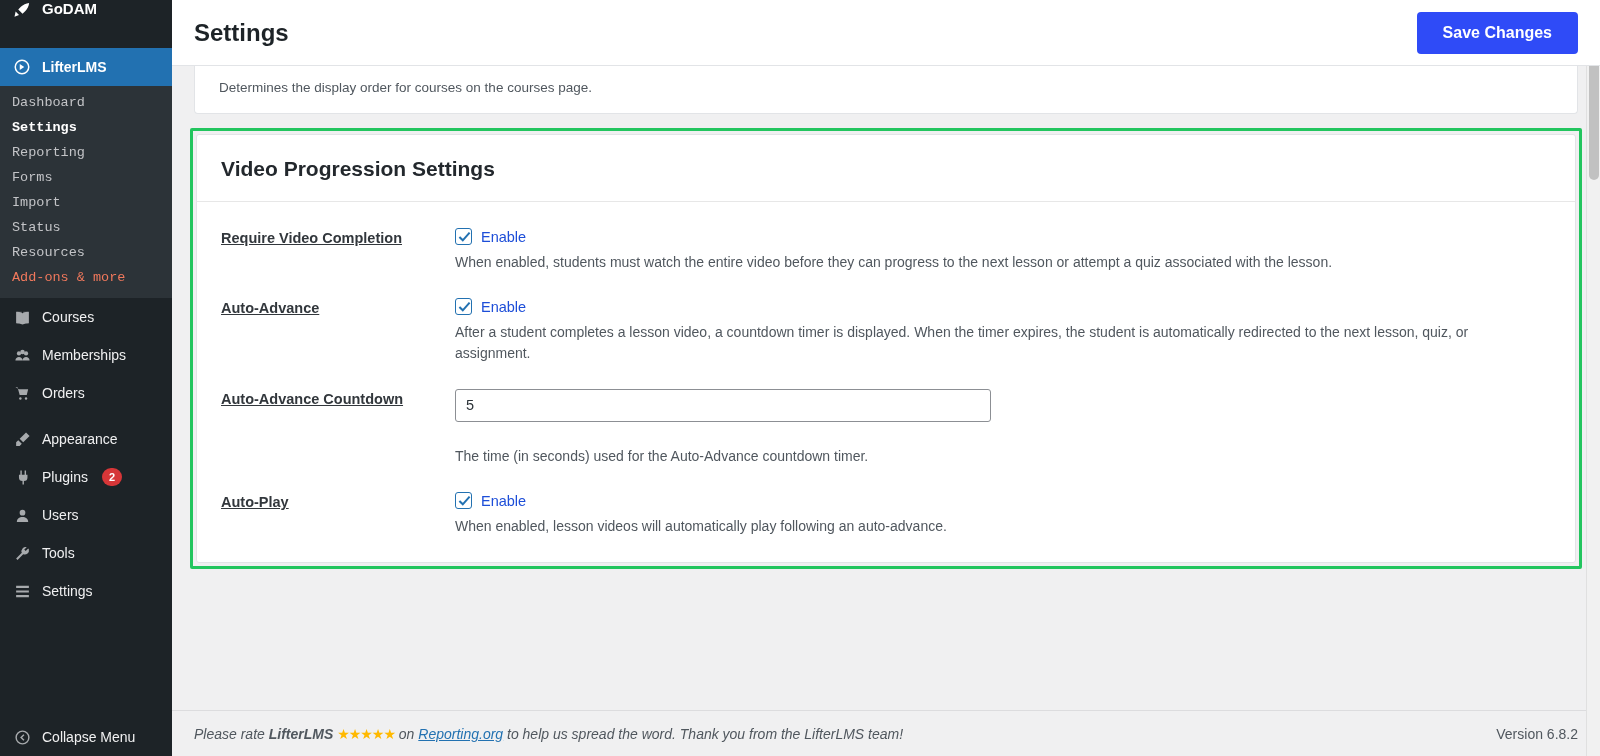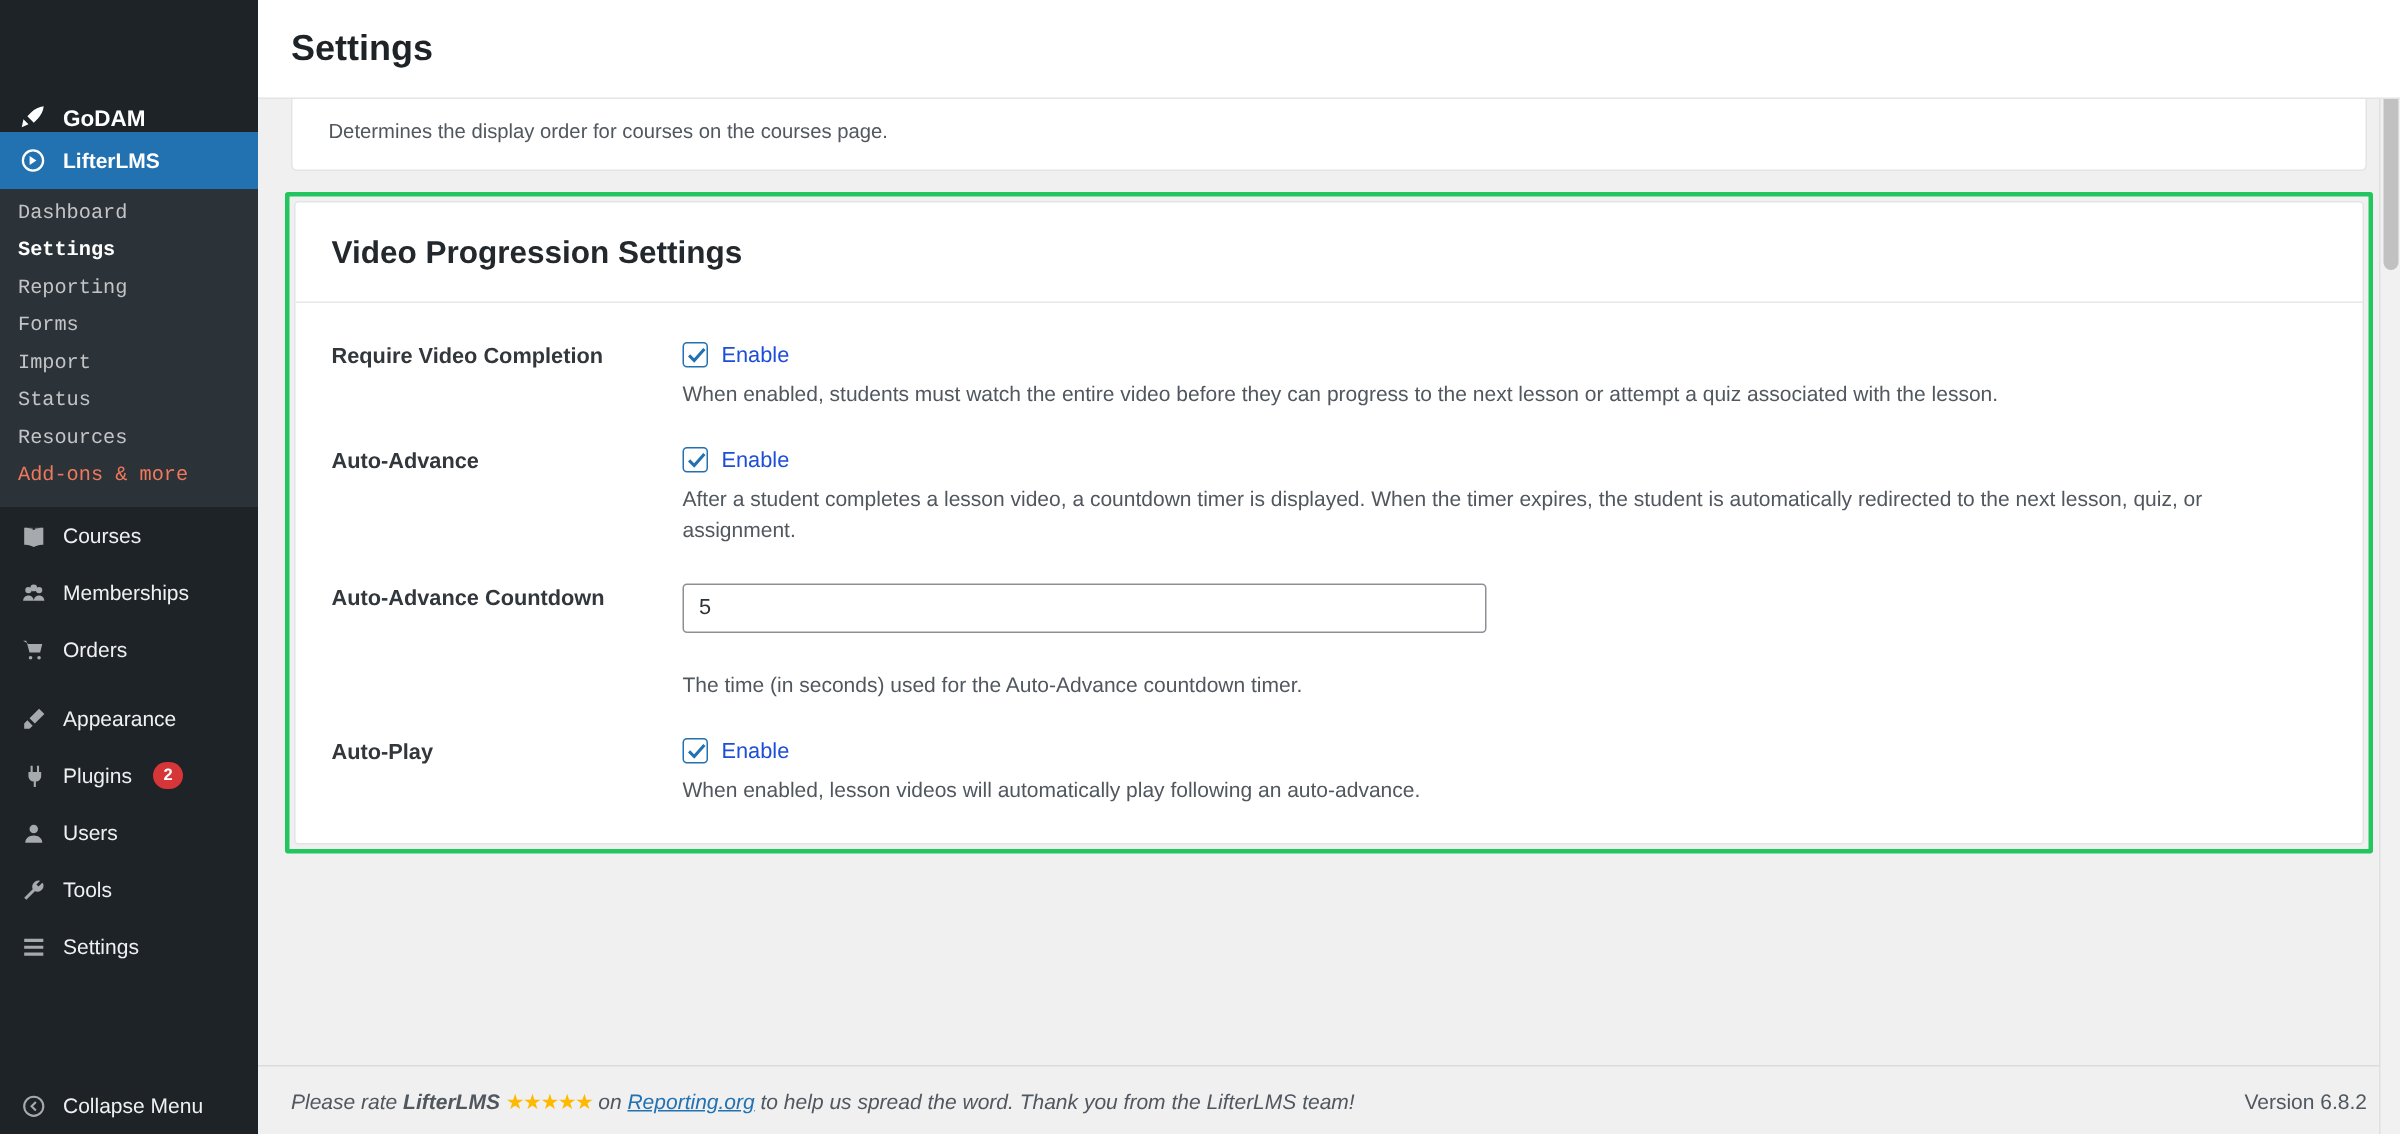--- a/index.html
+++ b/index.html
@@ -12,23 +12,23 @@
   .screen { position: relative; width: 1600px; height: 756px; display: flex; }
 
   
   .sidebar {
     width: 172px; min-width: 172px; height: 756px;
     background: #1d2327; color: #f0f0f1;
     display: flex; flex-direction: column;
     padding-top: 0;
   }
   .brand {
-    display: flex; align-items: flex-end; gap: 10px;
+    display: flex; align-items: flex-start; gap: 10px;
     height: 48px; padding: 0 12px;
-    font-size: 15px; font-weight: bold; color: #ffffff; margin-top: 40px;
+    font-size: 15px; font-weight: bold; color: #ffffff;
   }
   .brand .icon { width: 20px; height: 20px; display: inline-flex; align-items: center; justify-content: center; }
   .menu-item {
     display: flex; align-items: center; gap: 10px;
     padding: 9px 12px; font-size: 14px; color: #f0f0f1;
     line-height: 1.2;
   }
   .menu-item .icon { width: 20px; height: 20px; display: inline-flex; align-items: center; justify-content: center; color: #a7aaad; }
   .menu-item.current {
     background: #2271b1; color: #fff; font-weight: bold;
@@ -82,21 +82,21 @@
     padding: 22px 24px 20px 24px;
     border-bottom: 1px solid #e7e7e7;
   }
   .card-title { font-size: 21px; font-weight: bold; color: #23282d; }
   .card-body { padding: 26px 24px 22px 24px; }
 
   .field-row { display: flex; align-items: flex-start; margin-bottom: 26px; }
   .field-row:last-child { margin-bottom: 4px; }
   .field-label {
     width: 234px; min-width: 234px;
-    font-size: 14.5px; font-weight: bold; color: #32373c; padding-top: 2px;
+    font-size: 14.5px; font-weight: bold; color: #32373c; padding-top: 2px; text-decoration: underline;
   }
   .field-ctrl { flex: 1; }
   .cb-line { display: flex; align-items: center; gap: 9px; }
   .checkbox {
     width: 17px; height: 17px; border: 1px solid #2271b1; border-radius: 3px;
     background: #fff; position: relative; display: inline-block;
   }
   .checkbox svg { position: absolute; top: -1px; left: 0px; }
   .cb-label { font-size: 14.5px; color: #1d4ed8; }
   .help {
@@ -260,20 +260,21 @@
           </svg>
       </span>
       <span>Collapse Menu</span>
     </div>
   </nav>
 
   <div class="main">
 
     <header class="topbar">
       <div class="page-title">Settings</div>
+      <button class="save-btn">Save Changes</button>
     </header>
 
     <div class="content">
 
       <div class="panel cut">
         <div class="cut-text">Determines the display order for courses on the courses page.</div>
       </div>
 
       <div class="highlight-wrap">
         <section class="card">

